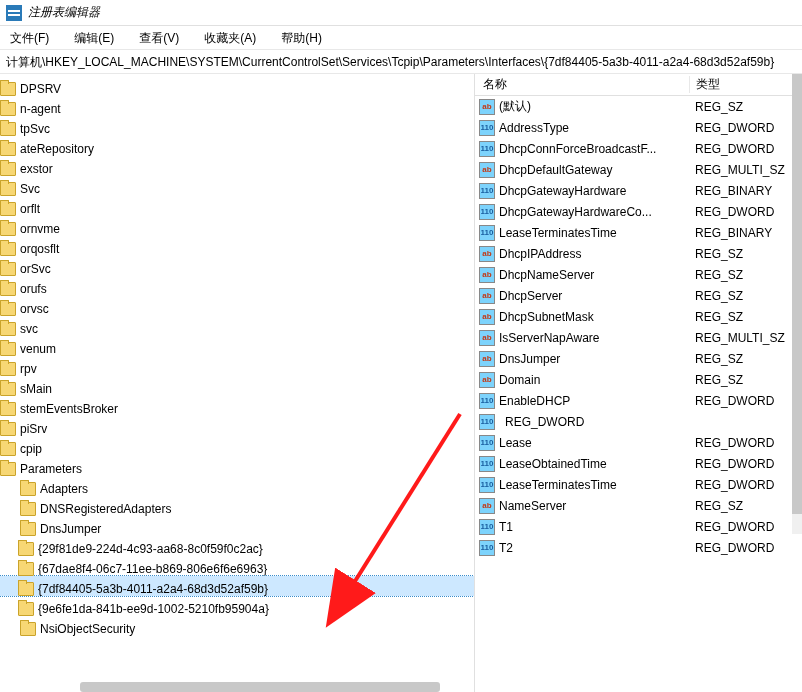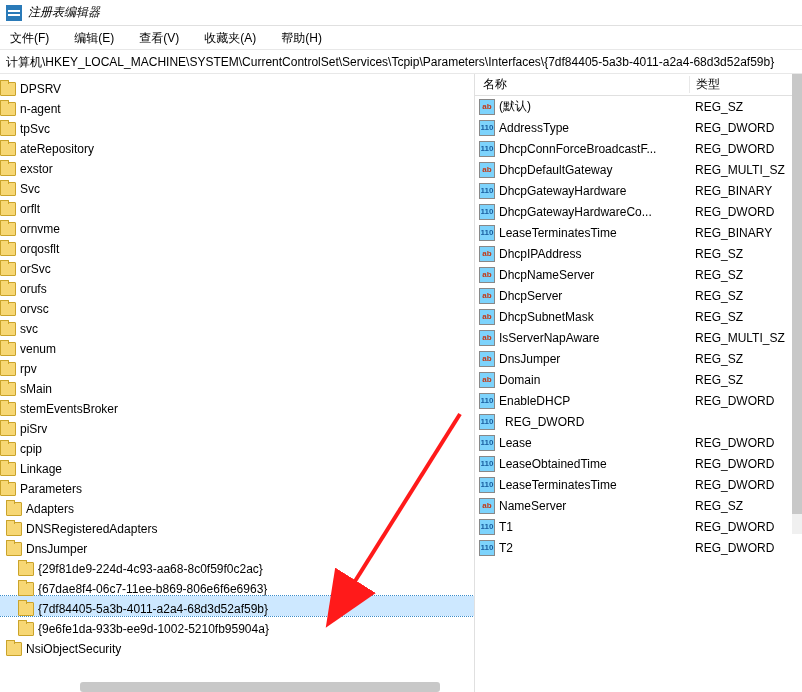--- a/index.html
+++ b/index.html
@@ -134,21 +134,21 @@
     border:1px solid #caa32a;
     border-bottom:none;
     border-radius:1px 1px 0 0;
   }
   .tree-row.selected {
     background: #cde8ff;
     outline: 1px dotted #3a8dcc;
   }
   .indent-0 { padding-left: 0px; }
   .indent-1 { padding-left: 0px; }
-  .indent-2 { padding-left: 6px; }
+  .indent-2 { padding-left: 20px; }
   .indent-3 { padding-left: 18px; }
   
   .arrow-svg {
     position: absolute;
     left: 0; top: 0;
     pointer-events: none;
     z-index: 50;
   }
   
   .hscroll {
@@ -303,26 +303,20 @@
         </li>
         <li>
           <div class="tree-row indent-0">
             <span class="fold-icon"></span>
             <span>cpip</span>
           </div>
         </li>
         <li>
           <div class="tree-row indent-1">
             <span class="fold-icon"></span>
-            <span>Linkage</span>
-          </div>
-        </li>
-        <li>
-          <div class="tree-row indent-1">
-            <span class="fold-icon"></span>
             <span>Parameters</span>
           </div>
         </li>
         <li>
           <div class="tree-row indent-2">
             <span class="fold-icon"></span>
             <span>Adapters</span>
           </div>
         </li>
         <li>
@@ -351,21 +345,21 @@
         </li>
         <li>
           <div class="tree-row indent-3 selected">
             <span class="fold-icon"></span>
             <span>{7df84405-5a3b-4011-a2a4-68d3d52af59b}</span>
           </div>
         </li>
         <li>
           <div class="tree-row indent-3">
             <span class="fold-icon"></span>
-            <span>{9e6fe1da-933b-ee9d-1002-5210fb95904a}</span>
+            <span>{9e6fe1da-841b-ee9d-1002-5210fb95904a}</span>
           </div>
         </li>
         <li>
           <div class="tree-row indent-2">
             <span class="fold-icon"></span>
             <span>NsiObjectSecurity</span>
           </div>
         </li>
       </ul>
     <div class="hscroll"></div>

